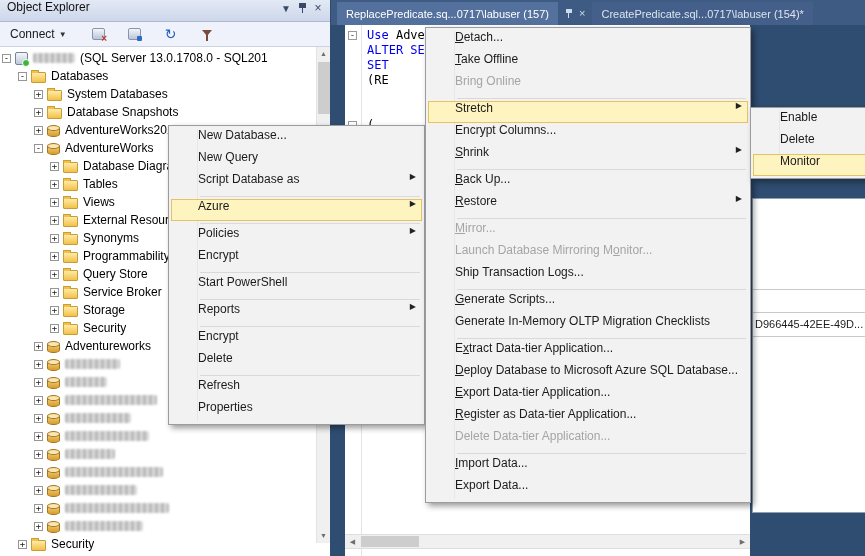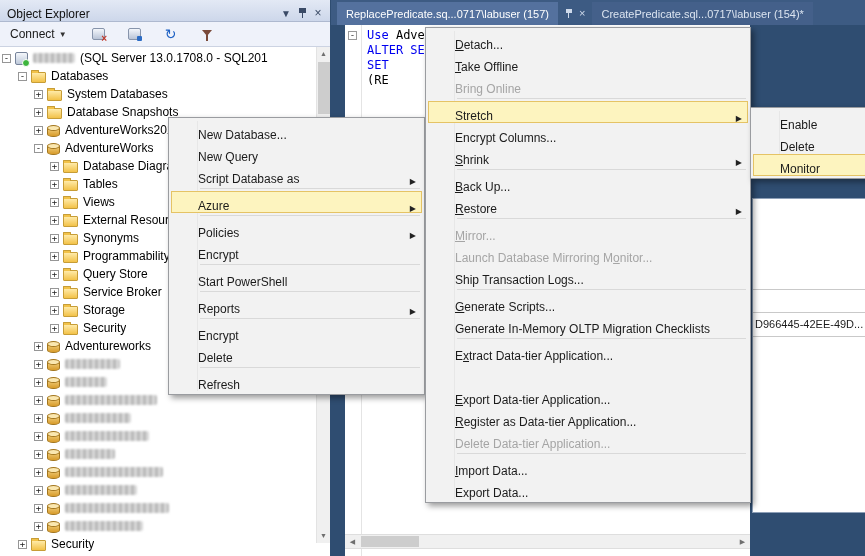--- a/index.html
+++ b/index.html
@@ -3,21 +3,21 @@
 <meta charset="utf-8">
 <style>
   html,body{margin:0;padding:0;width:865px;height:556px;overflow:hidden;
     font-family:"Liberation Sans",sans-serif;background:#2f4d71;position:relative}
   *{box-sizing:border-box}
 
   
   #object-explorer{position:absolute;left:0;top:0;width:331px;height:556px;background:#fff;
     display:flex;flex-direction:column;border-right:1px solid #2f4d71}
   #oe-titlebar{height:22px;background:linear-gradient(#e3e9f5,#cdd7ea);border-bottom:1px solid #aeb9cf;
-    display:flex;align-items:flex-end;padding:0 4px 0 7px;font-size:12px;color:#111}
+    display:flex;align-items:flex-start;padding:0 4px 0 7px;font-size:12px;color:#111}
   #oe-titlebar .title{flex:1}
   .tb-ico{width:16px;height:16px;display:flex;align-items:center;justify-content:center;
     color:#3a4a66;font-size:10px;cursor:default}
   .pinglyph{position:relative;width:9px;height:12px;display:inline-block}
   .pinglyph::before{content:"";position:absolute;left:1px;top:1px;width:7px;height:5px;background:#3a4a66}
   .pinglyph::after{content:"";position:absolute;left:4px;top:6px;width:1px;height:5px;background:#3a4a66}
   #oe-toolbar{height:25px;background:#eff2fa;border-bottom:1px solid #ccd3e2;
     display:flex;align-items:center;gap:20px;padding:0 6px;font-size:12px;color:#1a1a1a}
   #connect-btn{display:flex;align-items:center;gap:4px;padding:2px 4px;cursor:default}
   #connect-btn .chev{font-size:8px;color:#333}
@@ -90,29 +90,29 @@
   #right-bg{position:absolute;left:750px;top:25px;width:115px;height:531px;background:#2f4d71}
   #right-panel{position:absolute;left:752px;top:198px;width:113px;height:315px;background:#fff;
     border:1px solid #8d9fb7;border-right:none;overflow:hidden}
   .rp-line{position:absolute;left:0;width:100%;height:1px;background:#c9c9c9}
   #guid-frag{position:absolute;left:2px;top:119px;font-size:11px;color:#1c1c1c;white-space:nowrap}
 
   
   .menu{position:absolute;background:#f2f2f2;border:1px solid #9a9ca0;padding:2px 0;
     box-shadow:3px 3px 6px rgba(0,0,0,.4);font-size:12px;color:#1b1b1b}
   .menu::before{content:"";position:absolute;left:28px;top:3px;bottom:3px;width:1px;background:#e7e7e7}
-  .menu-item{height:22px;display:flex;align-items:flex-end;margin:0 2px;padding-right:14px;position:relative;cursor:default}
+  .menu-item{height:22px;display:flex;align-items:flex-start;margin:0 2px;padding-right:14px;position:relative;cursor:default}
   .mi-gutter{flex:none;width:27px;height:100%}
   .mi-label{white-space:nowrap}
   .mi-label u{text-decoration:underline}
   .mi-arrow{position:absolute;right:6px;font-size:8px;color:#222}
   .menu-item.hilite{background:#fdf4bf;box-shadow:inset 0 0 0 1px #e5c365}
   .menu-item.disabled{color:#a5a5a5}
   .menu-sep{height:1px;background:#d9d9d9;margin:2px 4px 2px 31px}
-  #menu-context{left:168px;top:117px;width:257px;z-index:30}
+  #menu-context{left:168px;top:125px;width:257px;z-index:30}
   #menu-tasks{left:425px;top:27px;width:326px;z-index:31}
   #menu-stretch{left:750px;top:107px;width:130px;z-index:32}
 </style>
 </head>
 <body>
 
 <div id="object-explorer">
   <div id="oe-titlebar">
     <span class="title">Object Explorer</span>
     <span class="tb-ico">▼</span>
@@ -407,20 +407,24 @@
     </div>
     <div class="menu-item">
       <span class="mi-gutter"></span>
       <span class="mi-label">Delete</span>
     </div>
     <div class="menu-sep"></div>
     <div class="menu-item">
       <span class="mi-gutter"></span>
       <span class="mi-label">Refresh</span>
     </div>
+    <div class="menu-item">
+      <span class="mi-gutter"></span>
+      <span class="mi-label">Properties</span>
+    </div>
   </div>
 <div id="menu-tasks" class="menu">
     <div class="menu-item">
       <span class="mi-gutter"></span>
       <span class="mi-label"><u>D</u>etach...</span>
     </div>
     <div class="menu-item">
       <span class="mi-gutter"></span>
       <span class="mi-label"><u>T</u>ake Offline</span>
     </div>
@@ -475,20 +479,21 @@
       <span class="mi-gutter"></span>
       <span class="mi-label">Generate In-Memory OLTP Migration Checklists</span>
     </div>
     <div class="menu-sep"></div>
     <div class="menu-item">
       <span class="mi-gutter"></span>
       <span class="mi-label">E<u>x</u>tract Data-tier Application...</span>
     </div>
     <div class="menu-item">
       <span class="mi-gutter"></span>
+      <span class="mi-label"><u>D</u>eploy Database to Microsoft Azure SQL Database...</span>
     </div>
     <div class="menu-item">
       <span class="mi-gutter"></span>
       <span class="mi-label"><u>E</u>xport Data-tier Application...</span>
     </div>
     <div class="menu-item">
       <span class="mi-gutter"></span>
       <span class="mi-label"><u>R</u>egister as Data-tier Application...</span>
     </div>
     <div class="menu-item disabled">

